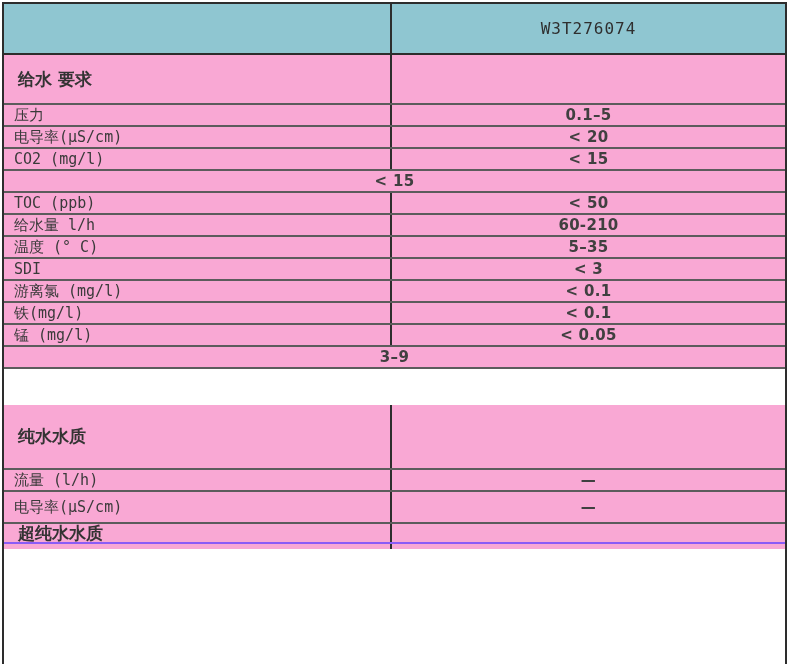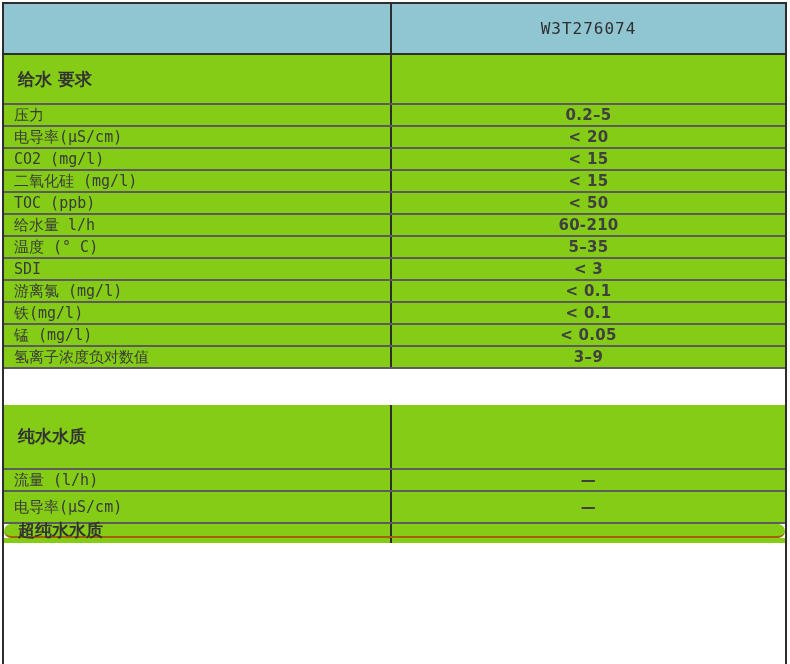--- a/index.html
+++ b/index.html
@@ -21,21 +21,21 @@
     border-bottom: none;
     background: #ffffff;
     overflow: hidden;
     box-sizing: content-box;
   }
   .row {
     display: flex;
     width: 100%;
     border-bottom: 2px solid #5c5c5c;
     box-sizing: border-box;
-    background: #84cc16;
+    background: #f9a8d4;
   }
   .row-header {
     height: 51px;
     background: #8fc6d1;
     border-bottom: 2px solid #2d2d2d;
   }
   .cell {
     display: flex;
     align-items: center;
     box-sizing: border-box;
@@ -70,55 +70,54 @@
     padding-left: 14px;
     font-family: "DejaVu Serif", "Liberation Serif", serif;
     font-size: 17px;
     font-weight: bold;
     color: #333333;
   }
   .row-data   { height: 22px; }
   .row-s1     { height: 50px; }
   .row-pure   { height: 65px; margin-top: 36px; }
   .row-last1  { height: 32px; }
-  .row-ultra  { height: 14px; border-bottom: 2px solid #a16207; border-radius: 10px; }
+  .row-ultra  { height: 20px; border-bottom: 2px solid #8b5cf6; }
   .row-sliver { height: 5px; border-bottom: none; }
 </style>
 </head>
 <body>
 
 <div class="spec-table">
 
   <div class="row row-header">
     <div class="cell label"></div>
     <div class="cell value">W3T276074</div>
   </div>
 
   <div class="row row-section row-s1">
     <div class="cell label">给水 要求</div>
     <div class="cell value"></div>
   </div>
 
   <div class="row row-data">
     <div class="cell label">压力</div>
-    <div class="cell value">0.2–5</div>
+    <div class="cell value">0.1–5</div>
   </div>
 
   <div class="row row-data">
     <div class="cell label">电导率(μS/cm)</div>
     <div class="cell value">&lt; 20</div>
   </div>
 
   <div class="row row-data">
     <div class="cell label">CO2 (mg/l)</div>
     <div class="cell value">&lt; 15</div>
   </div>
 
   <div class="row row-data">
-    <div class="cell label">二氧化硅 (mg/l)</div>
     <div class="cell value">&lt; 15</div>
   </div>
 
   <div class="row row-data">
     <div class="cell label">TOC (ppb)</div>
     <div class="cell value">&lt; 50</div>
   </div>
 
   <div class="row row-data">
     <div class="cell label">给水量 l/h</div>
@@ -144,21 +143,20 @@
     <div class="cell label">铁(mg/l)</div>
     <div class="cell value">&lt; 0.1</div>
   </div>
 
   <div class="row row-data">
     <div class="cell label">锰 (mg/l)</div>
     <div class="cell value">&lt; 0.05</div>
   </div>
 
   <div class="row row-data">
-    <div class="cell label">氢离子浓度负对数值</div>
     <div class="cell value">3–9</div>
   </div>
 
   <div class="row row-section row-pure">
     <div class="cell label">纯水水质</div>
     <div class="cell value"></div>
   </div>
 
   <div class="row row-data">
     <div class="cell label">流量 (l/h)</div>

